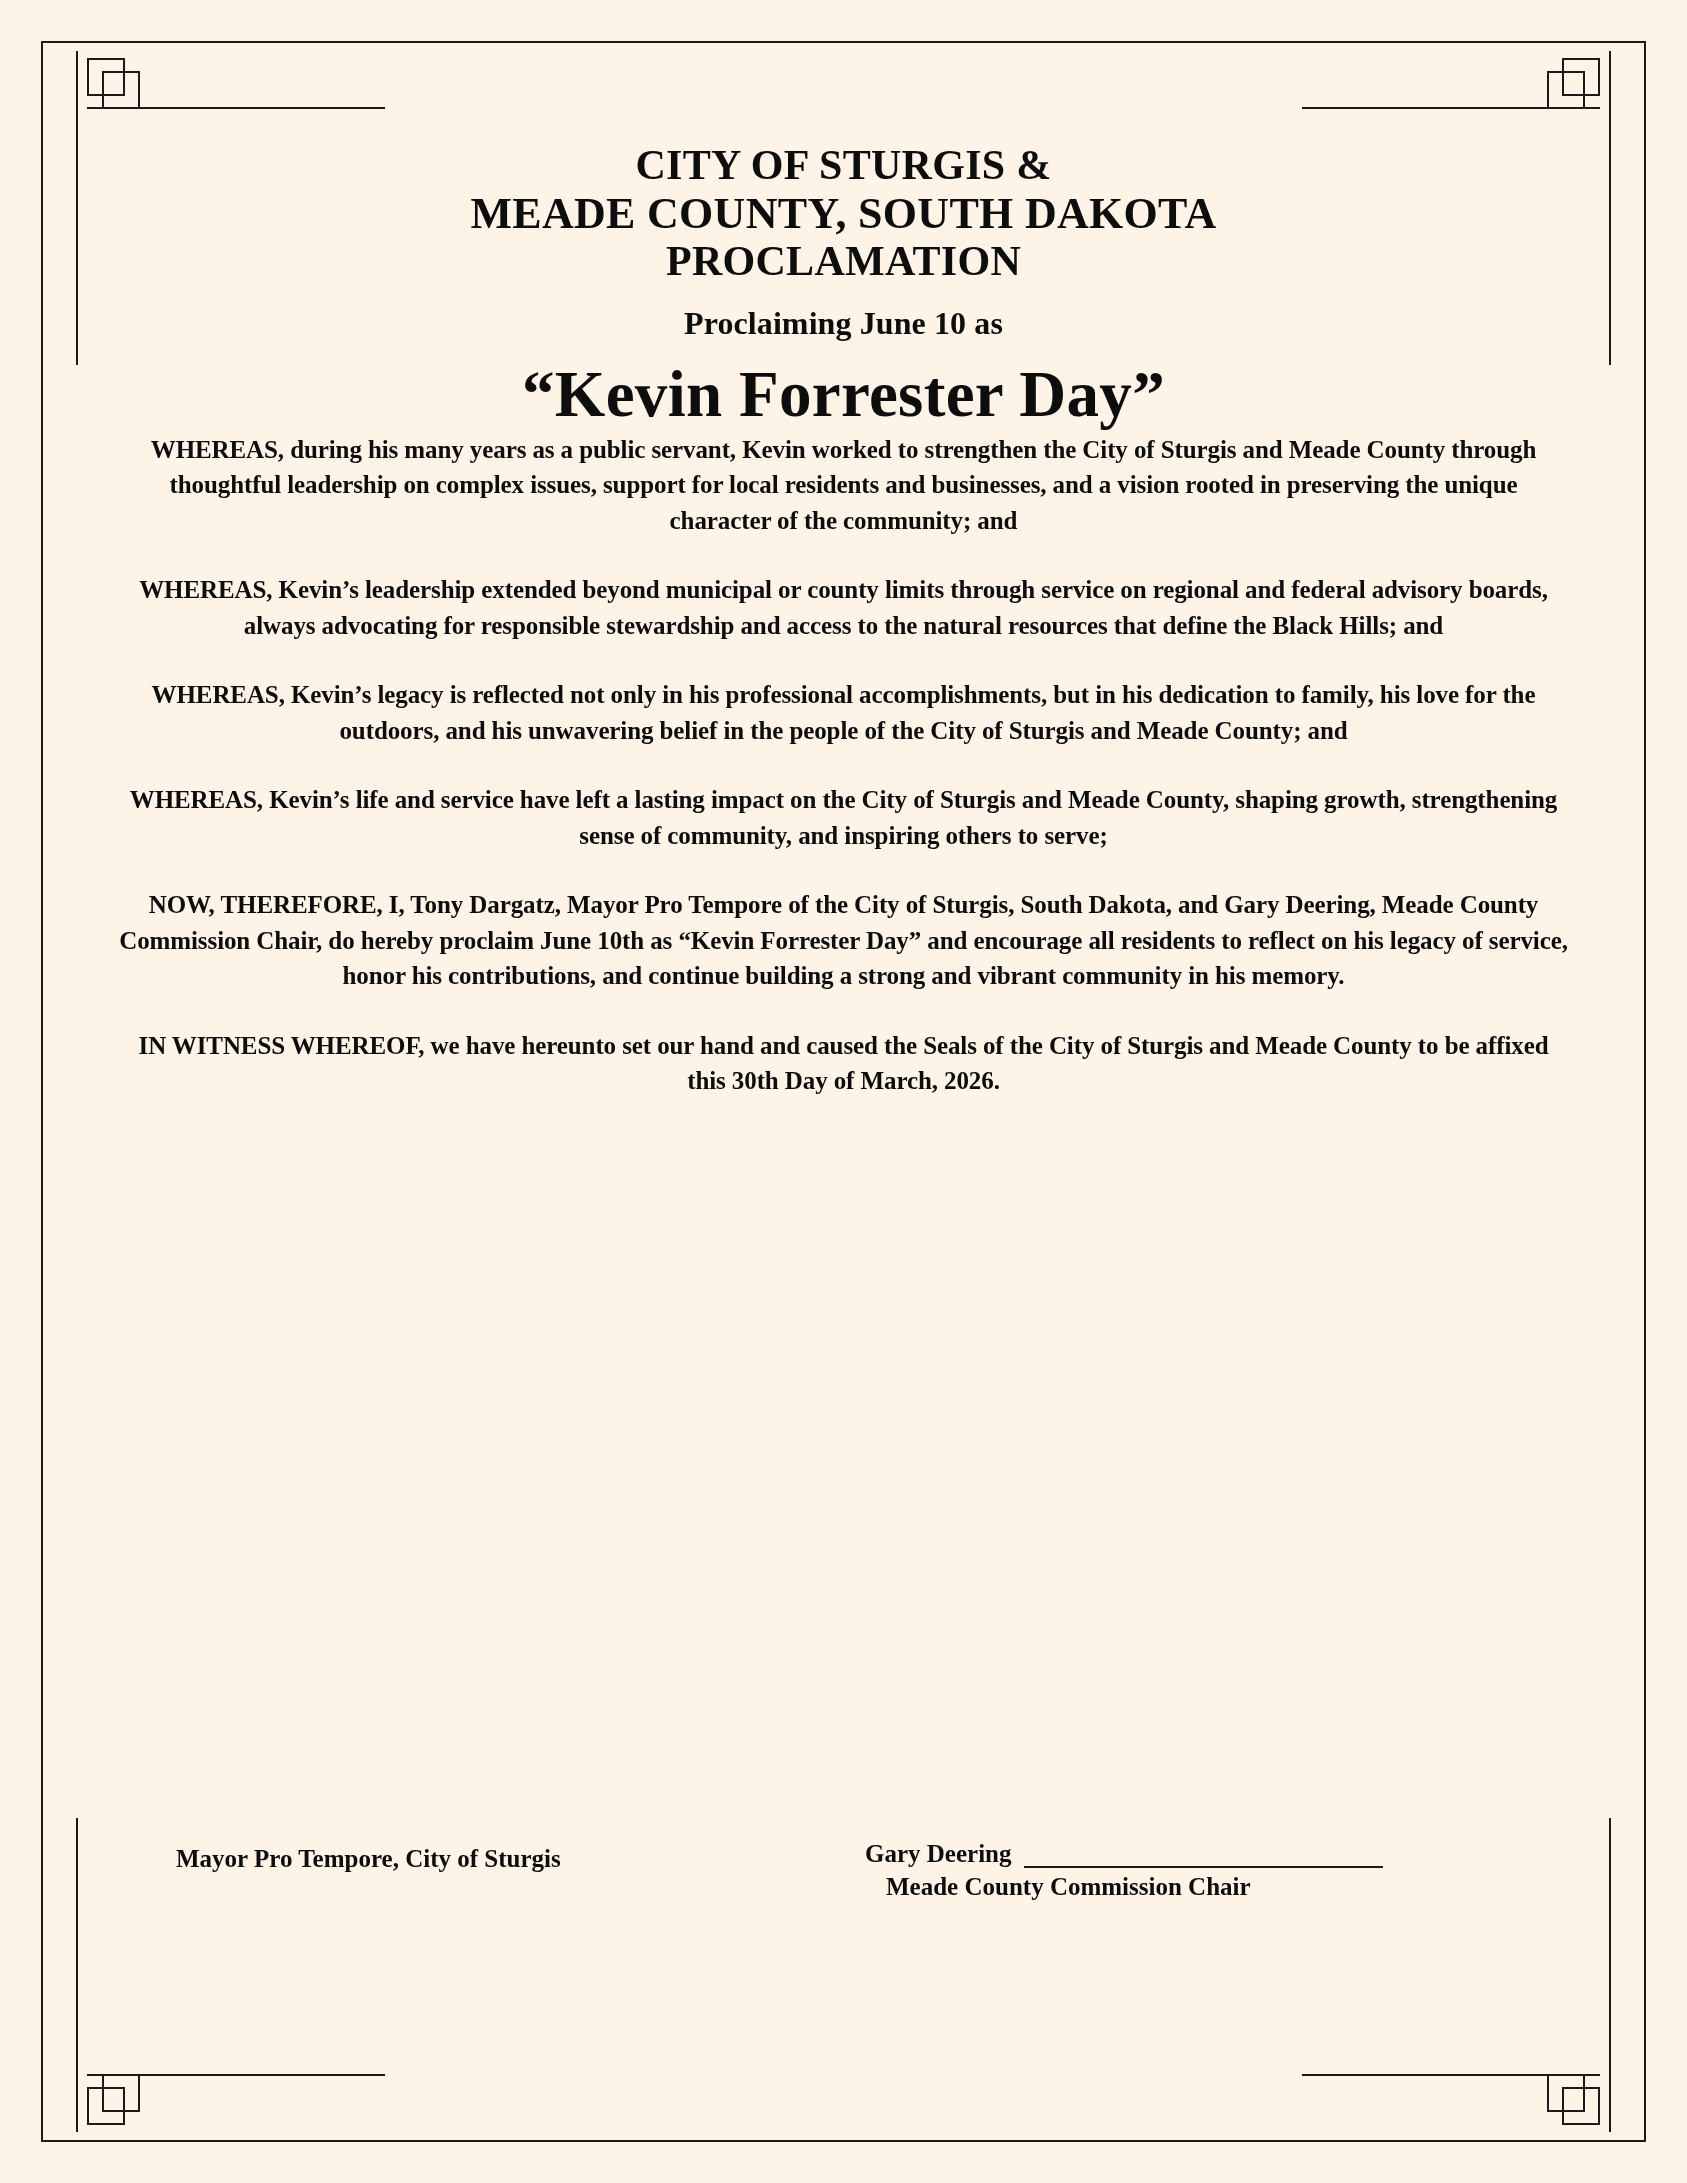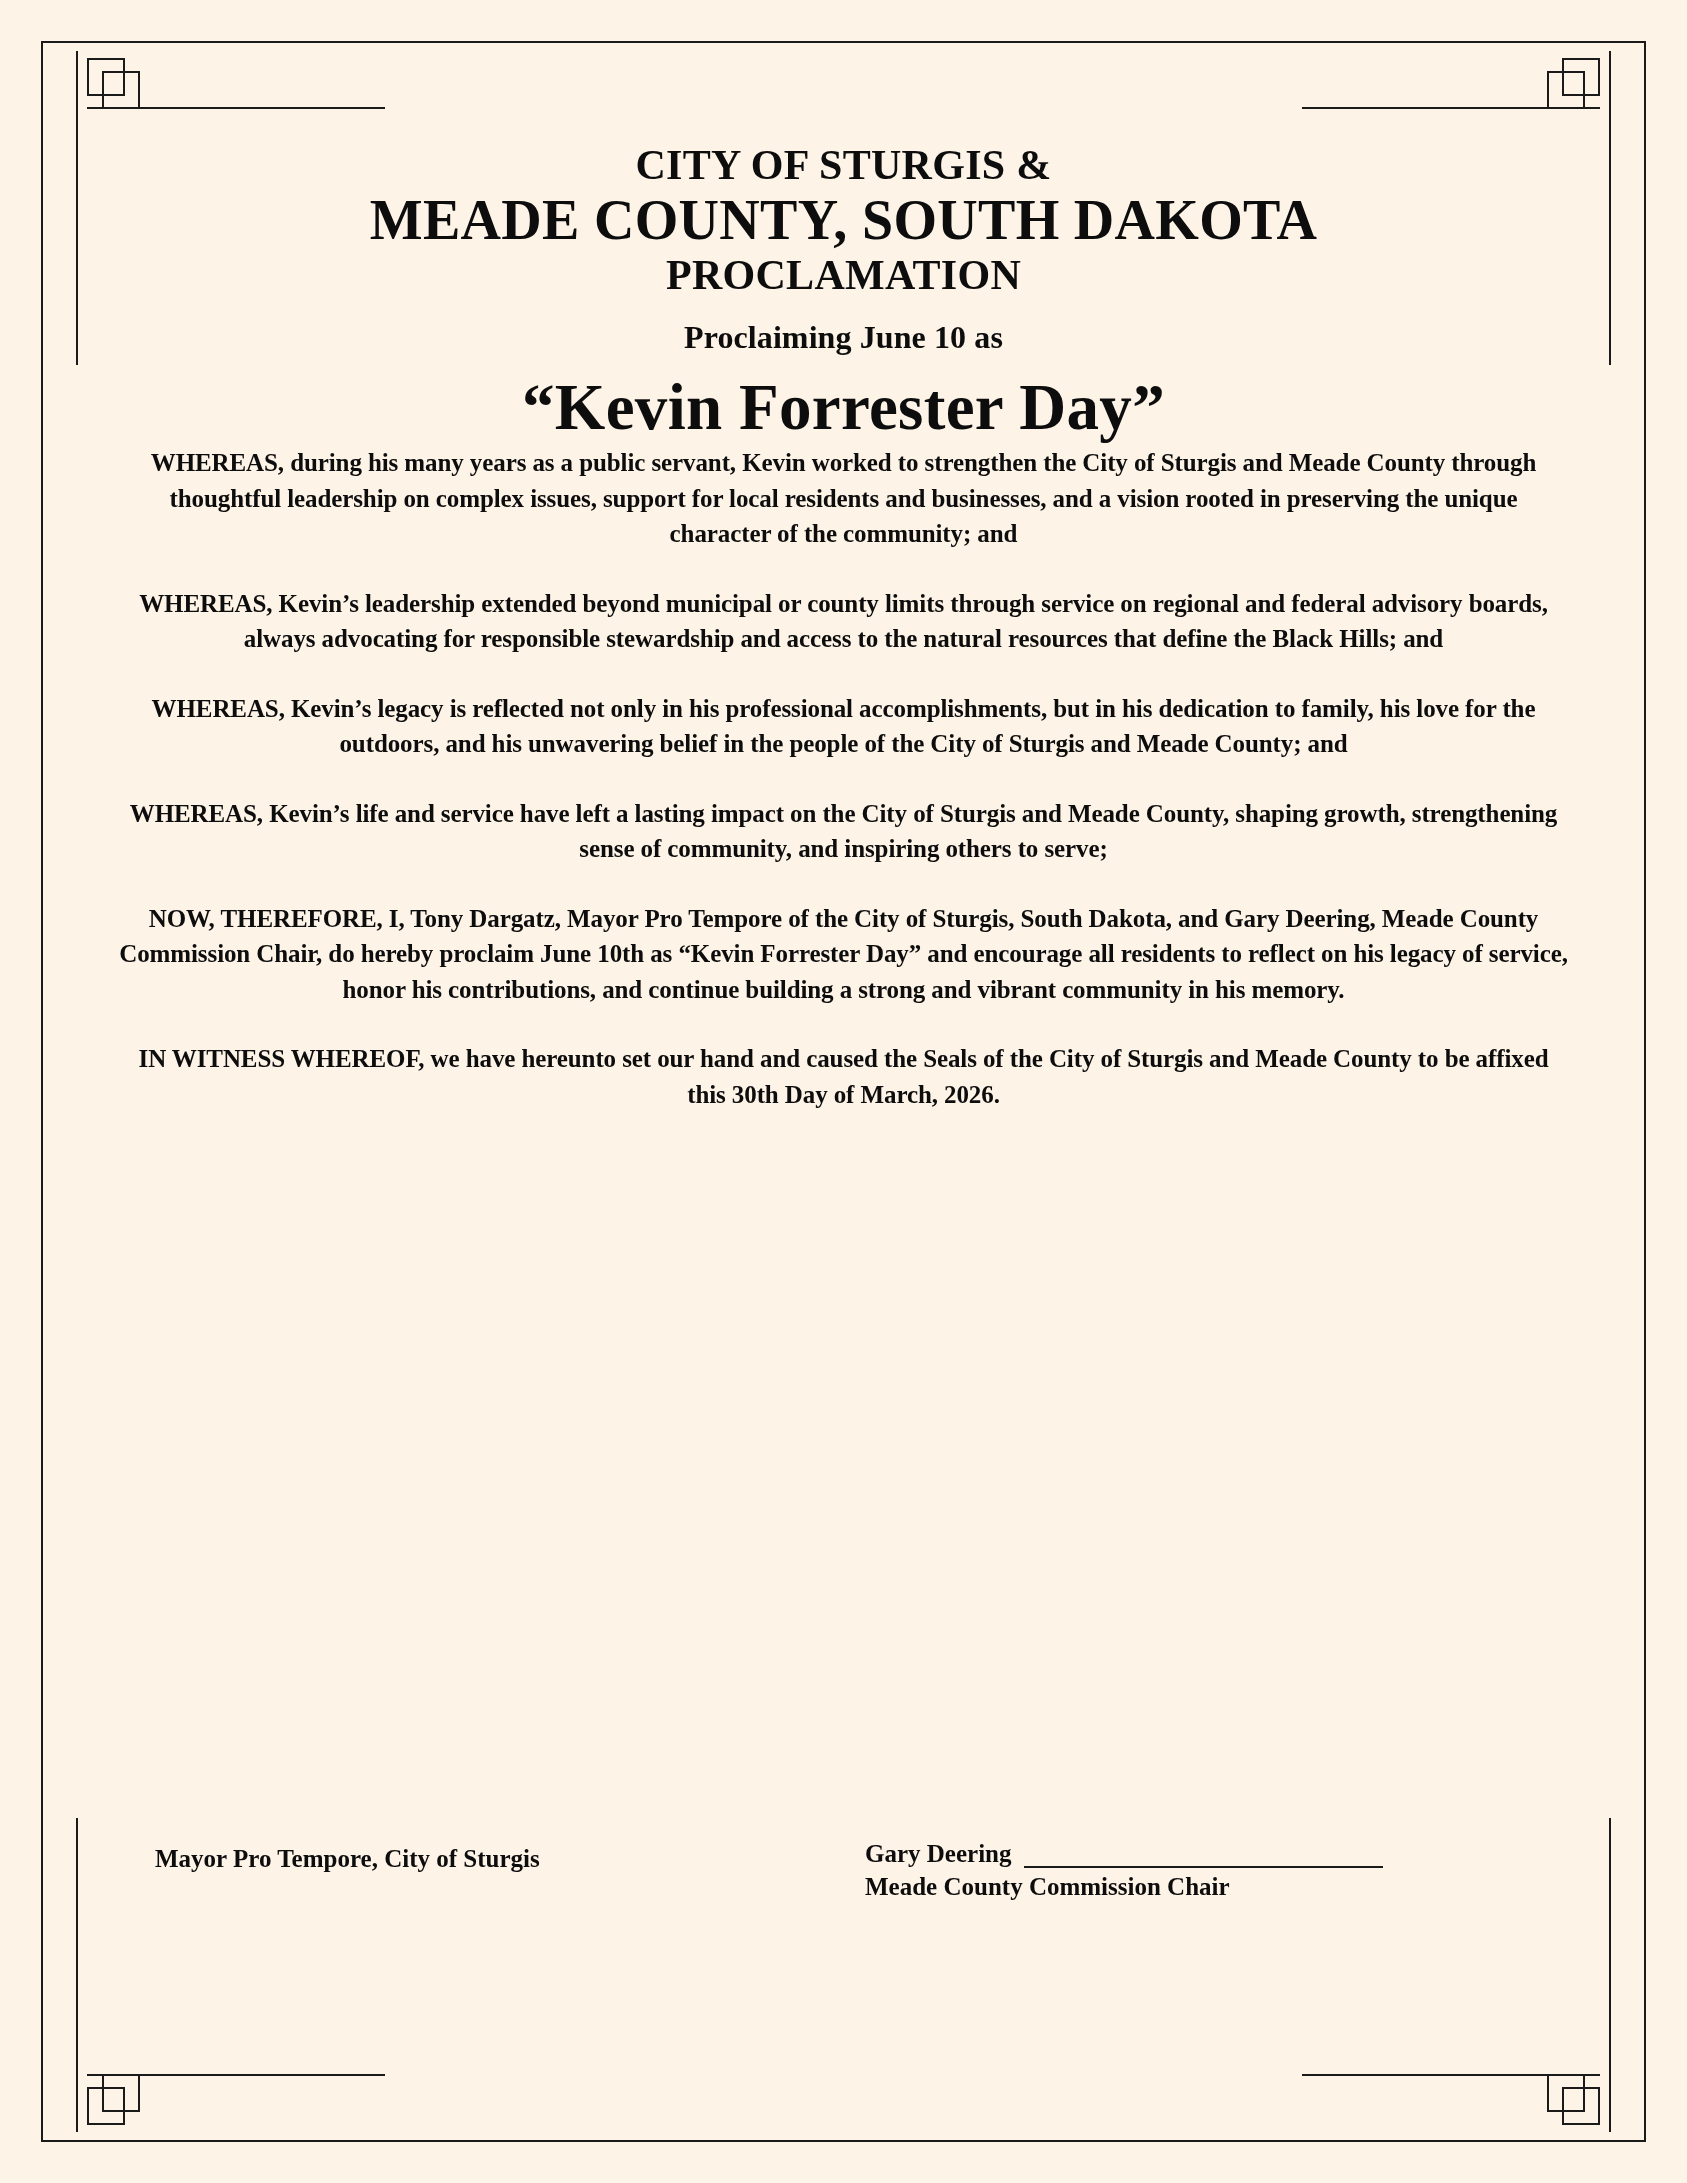--- a/index.html
+++ b/index.html
@@ -89,21 +89,21 @@
     text-align: center;
   }
 
   .title-line {
     font-weight: bold;
     font-size: 41px;
     line-height: 1.12;
     letter-spacing: 0.3px;
   }
   .title-line.t1 { font-size: 42px; }
-  .title-line.t2 { font-size: 56px; }
+  .title-line.t2 { font-size: 44px; }
   .title-line.t3 { font-size: 42px; }
 
   .subtitle {
     font-weight: bold;
     font-size: 32px;
     margin-top: 20px;
     letter-spacing: 0.1px;
   }
 
   .honoree {
@@ -146,21 +146,21 @@
   }
   .sig-line {
     display: inline-block;
     border-bottom: 2px solid #1a1a1a;
     height: 25px;
     margin-left: 13px;
     flex: 0 0 auto;
   }
   .sig-col.left .sig-line { width: 343px; }
   .sig-col.right .sig-line { width: 359px; }
-  .sig-role { margin-top: 5.3px; }
+  .sig-role { margin-top: 5.3px; margin-left: 21px; }
 </style>
 </head>
 <body>
 
 <div class="page">
 
   <div class="outer-frame"></div>
 
   <div class="corner tl">
     <span class="bar-v"></span>

